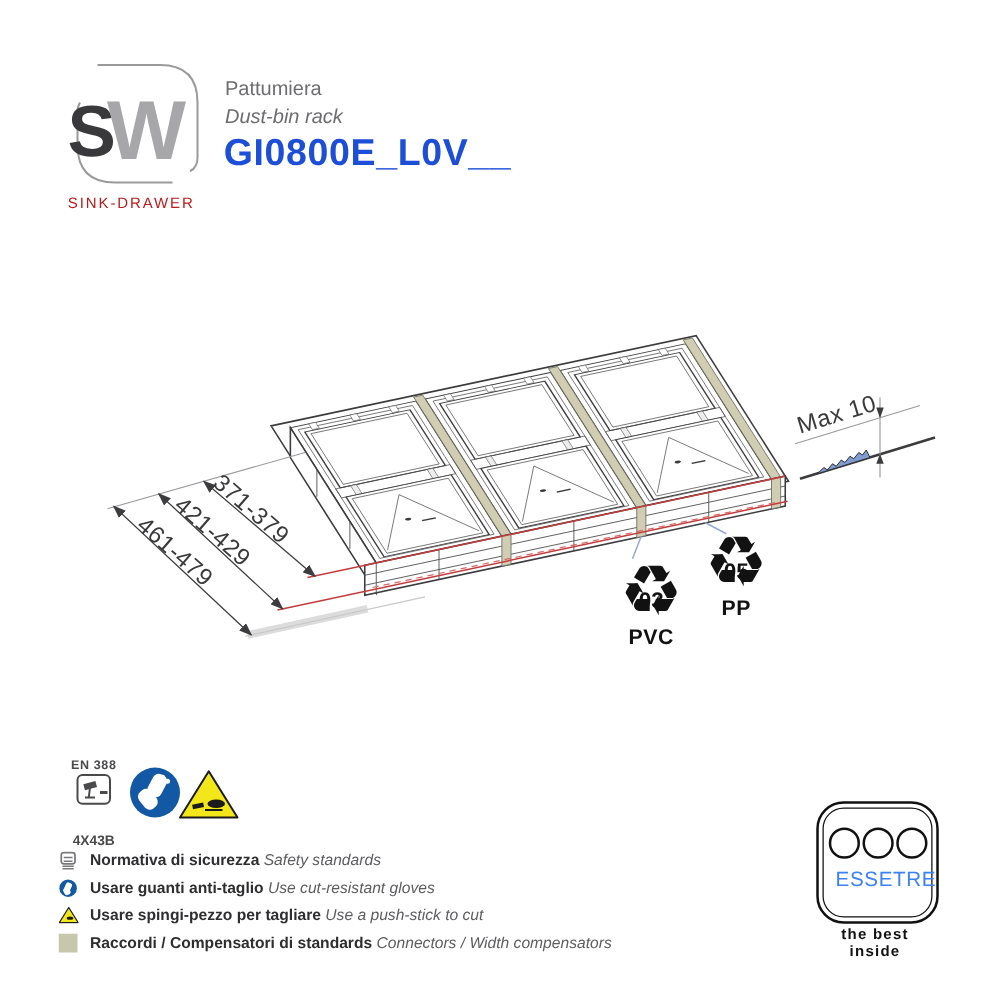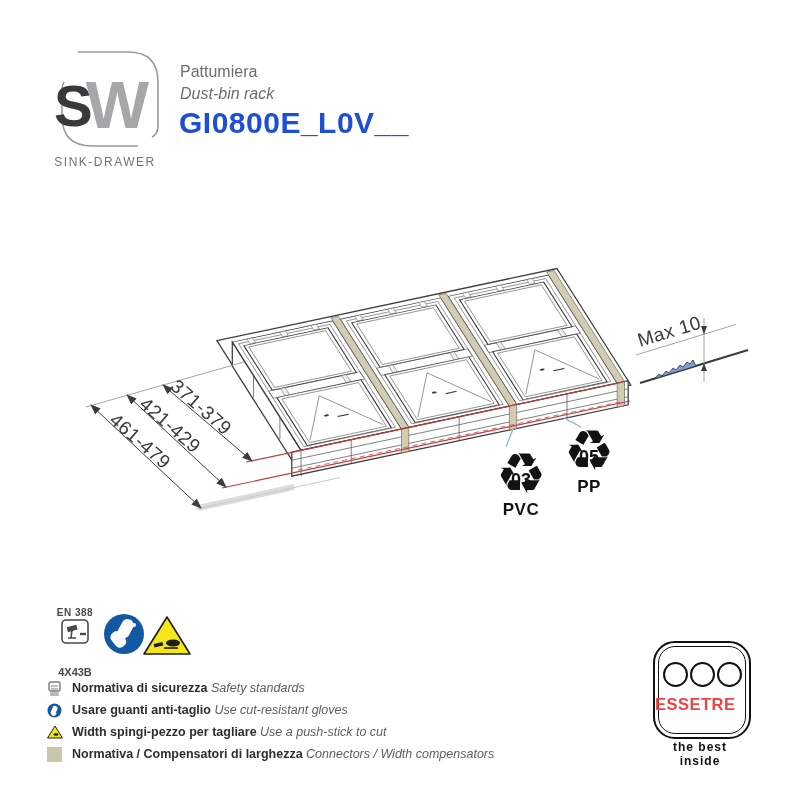--- a/index.html
+++ b/index.html
@@ -5,21 +5,21 @@
   html,body{margin:0;padding:0;background:#fff;}
   #page{position:relative;width:800px;height:800px;background:#fff;overflow:hidden;
         font-family:"Liberation Sans",sans-serif;color:#2f2f31;}
   .abs{position:absolute;}
 
   
   #sw-letters{left:54px;top:76px;display:flex;align-items:flex-end;}
   #sw-s{font-size:58px;line-height:56px;font-weight:600;color:#39393b;letter-spacing:-2px;}
   #sw-w{font-size:67px;line-height:58px;font-weight:600;color:#a7a7a9;margin-left:-5px;letter-spacing:-3px;}
   #sw-wordmark{left:46px;top:155px;width:118px;text-align:center;font-size:12px;
-               letter-spacing:1.5px;color:#737373;}
+               letter-spacing:1.5px;color:#b91c1c;}
 
   
   #title-it{left:180px;top:63px;font-size:16px;color:#6d6d70;}
   #title-en{left:180px;top:85px;font-size:16px;color:#6d6d70;font-style:italic;}
   #product-code{left:179px;top:106px;font-size:30px;font-weight:bold;color:#1d4ed8;letter-spacing:0.5px;}
 
   
   #drawing-svg{left:0;top:0;}
   .iso *{vector-effect:non-scaling-stroke;}
   .ln{stroke:#3c3c3e;stroke-width:1.25;fill:#fff;}
@@ -50,21 +50,21 @@
   .legend-icon{width:17px;height:17px;margin-right:9px;display:flex;align-items:center;justify-content:center;}
   .legend-it{font-size:12.5px;font-weight:bold;color:#2e2e30;white-space:pre;}
   .legend-en{font-size:12.5px;font-style:italic;color:#5d5d60;white-space:pre;}
   .swatch{width:15px;height:15px;background:#c7c7ae;}
 
   
   #essetre-box{left:653px;top:641px;width:94px;height:94px;border:2.5px solid #111;border-radius:22px;}
   #essetre-inner{position:absolute;left:3px;top:3px;right:3px;bottom:3px;border:1.5px solid #111;border-radius:17px;}
   #essetre-circles{position:absolute;left:0;right:0;top:19px;display:flex;justify-content:center;gap:2px;}
   #essetre-circles .c{width:21px;height:21px;border:2.5px solid #111;border-radius:50%;}
-  #essetre-name{position:absolute;left:0;right:0;top:52px;text-align:left;font-size:16.5px;font-weight:bold;color:#ef4444;letter-spacing:0.5px;}
+  #essetre-name{position:absolute;left:0;right:0;top:52px;text-align:right;font-size:16.5px;font-weight:normal;color:#3b82f6;letter-spacing:0.5px;}
   #essetre-tagline{left:653px;top:740px;width:94px;text-align:center;font-size:12px;font-weight:bold;color:#111;letter-spacing:1px;}
 </style>
 </head>
 <body>
 
 <div id="page">
 
   <svg class="abs" style="left:0;top:0" width="220" height="200">
     <path d="M78,52 H128 Q158,52 158,82 V126 Q158,134 152,137" fill="none" stroke="#9a9a9c" stroke-width="1.6"></path>
     <path d="M64,82 Q62,85 62,90 V116 Q62,146 92,146 H138" fill="none" stroke="#9a9a9c" stroke-width="1.6"></path>
@@ -216,28 +216,28 @@
     <span class="legend-it">Usare guanti anti-taglio </span>
       <span class="legend-en">Use cut-resistant gloves</span>
   </div>
   <div class="legend-row" style="top:722px">
     <span class="legend-icon">
       <svg width="16" height="14">
           <polygon points="8,1 15.5,13 0.5,13" fill="#f3e71a" stroke="#1c1c1c" stroke-width="1" stroke-linejoin="round"></polygon>
           <ellipse cx="9" cy="9.5" rx="2.6" ry="1.3" fill="#1c1c1c"></ellipse>
         </svg>
     </span>
-    <span class="legend-it">Width spingi-pezzo per tagliare </span>
+    <span class="legend-it">Usare spingi-pezzo per tagliare </span>
       <span class="legend-en">Use a push-stick to cut</span>
   </div>
   <div class="legend-row" style="top:744px">
     <span class="legend-icon">
         <span class="swatch"></span>
       </span>
-    <span class="legend-it">Normativa / Compensatori di larghezza </span>
+    <span class="legend-it">Raccordi / Compensatori di standards </span>
       <span class="legend-en">Connectors / Width compensators</span>
   </div>
 
   <div class="abs" id="essetre-box">
     <div id="essetre-inner"></div>
     <div id="essetre-circles">
       <span class="c"></span>
         <span class="c"></span>
         <span class="c"></span>
     </div>

